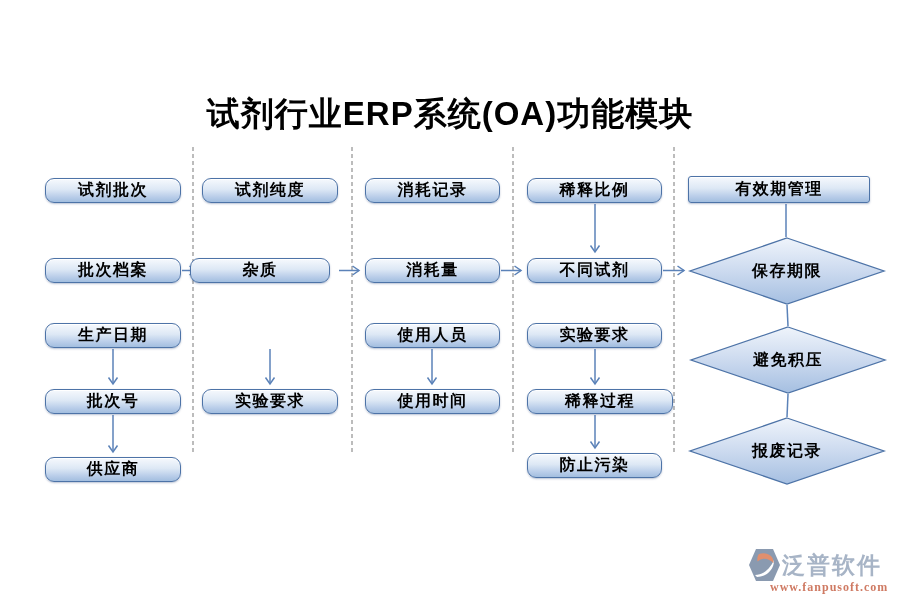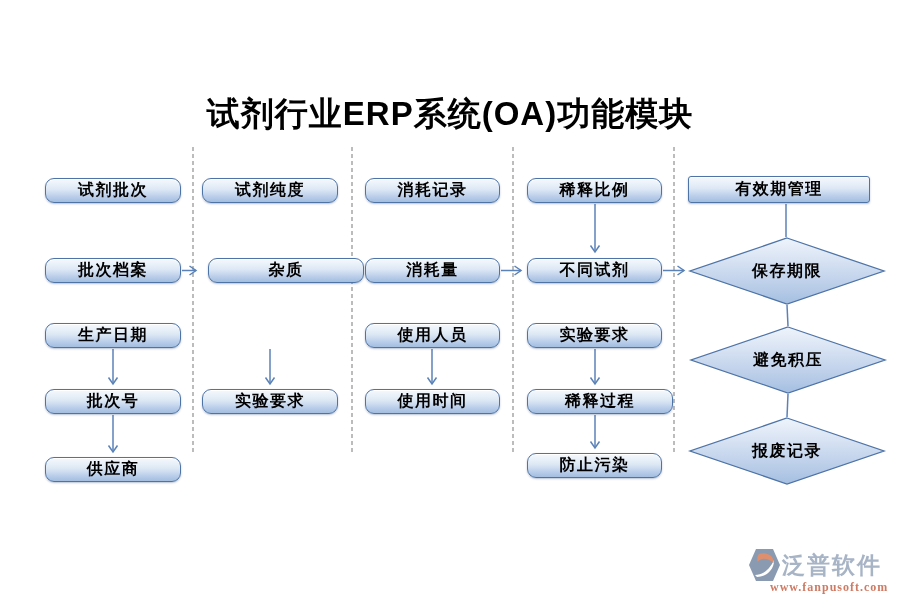--- a/index.html
+++ b/index.html
@@ -90,21 +90,21 @@
   <div class="node" style="left:45px;top:389px;width:136px">
       <span>批次号</span>
     </div>
   <div class="node" style="left:45px;top:457px;width:136px">
       <span>供应商</span>
     </div>
 
   <div class="node" style="left:202px;top:178px;width:136px">
       <span>试剂纯度</span>
     </div>
-  <div class="node" style="left:208px;top:258px;width:156px">
+  <div class="node" style="left:190px;top:258px;width:140px">
       <span>杂质</span>
     </div>
   <div class="node" style="left:202px;top:389px;width:136px">
       <span>实验要求</span>
     </div>
 
   <div class="node" style="left:365px;top:178px;width:135px">
       <span>消耗记录</span>
     </div>
   <div class="node" style="left:365px;top:323px;width:135px">

